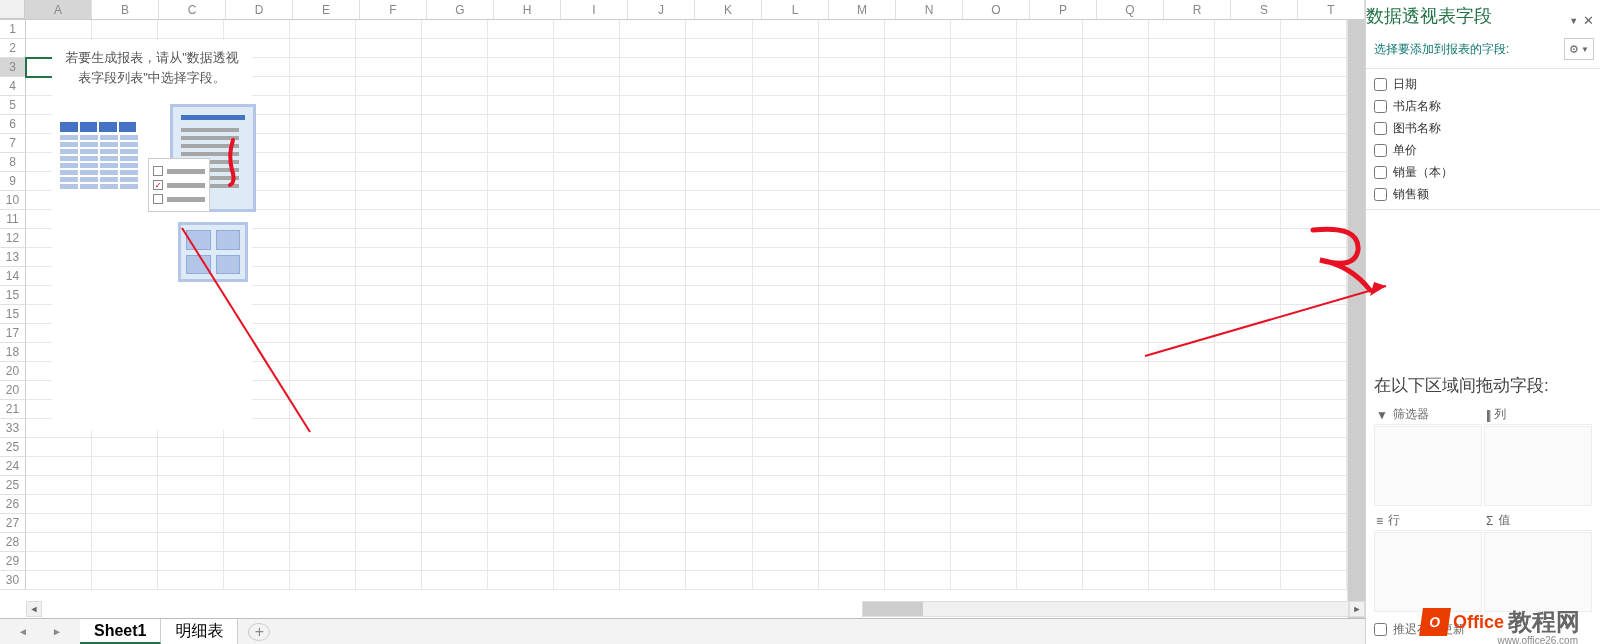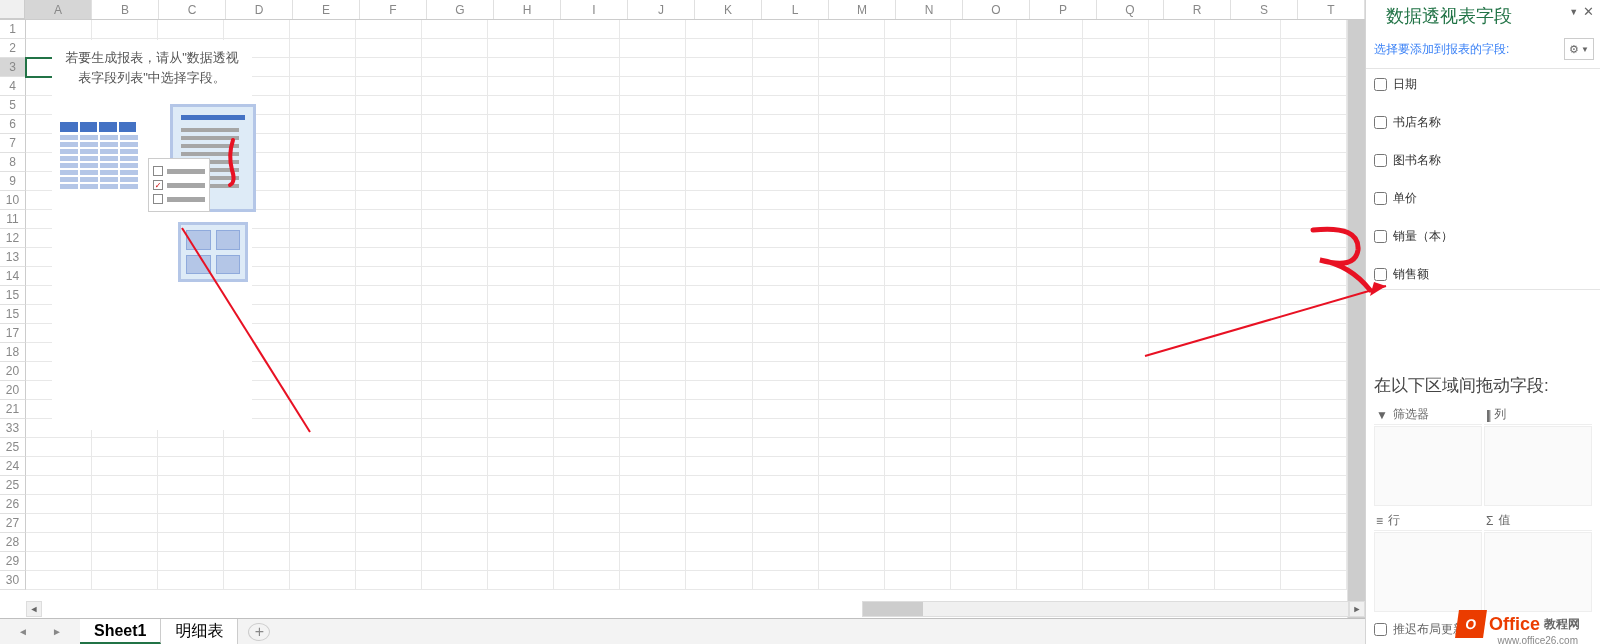--- a/index.html
+++ b/index.html
@@ -63,53 +63,53 @@
     .hscroll .thumb { width: 60px; background:#cdcdcd; height:100%;}
     .hscroll .btn { width:16px; height:16px; border:1px solid #ddd; background:#f0f0f0; display:flex; align-items:center; justify-content:center; font-size:9px; color:#666;}
 
     
     .vscroll-outer { width: 18px; display:flex; flex-direction:column; border-left:1px solid #e2e2e2;}
     .vscroll-outer .track { flex:1; background:#f0f0f0;}
     .vscroll-outer .thumb { height:100%; background:#cdcdcd;}
 
     
     .side-panel { width: 235px; border-left: 1px solid #d4d4d4; display: flex; flex-direction: column; background: #fff; }
-    .panel-header { display: flex; align-items: flex-start; justify-content: space-between; padding: 4px 6px 0 20px; }
+    .panel-header { display: flex; align-items: flex-end; justify-content: space-between; padding: 4px 6px 0 0; }
     .panel-title { color: #217346; font-size: 18px; font-weight: 500; }
     .panel-header-icons { display: flex; align-items: center; gap: 3px; color: #666; font-size: 11px; }
     .panel-header-icons .down { font-size: 9px; }
     .panel-header-icons .close { font-size: 13px; margin-left: 2px; }
 
     .panel-subheader { display: flex; align-items: center; justify-content: space-between; padding: 10px 6px 8px 8px; }
-    .panel-subtitle { font-size: 12px; color: #3b82f6; }
+    .panel-subtitle { font-size: 12px; color: #0f766e; }
     .gear-btn { width: 30px; height: 22px; border: 1px solid #ccc; display: flex; align-items: center; justify-content: center; gap: 2px; color: #666; }
     .gear-btn .down { font-size: 8px; }
 
-    .fields-list { border-top: 1px solid #e4e4e4; border-bottom: 1px solid #e4e4e4; padding: 6px 20px 6px 8px; display: flex; flex-direction: column; gap: 20px; }
+    .fields-list { border-top: 1px solid #e4e4e4; border-bottom: 1px solid #e4e4e4; padding: 6px 20px 6px 8px; display: flex; flex-direction: column; gap: 4px; }
     .field-item { display: flex; align-items: center; gap: 6px; font-size: 12px; color: #333; height: 18px;}
     .field-item input[type=checkbox] { width: 13px; height: 13px; }
 
     .more-tables { padding: 10px 8px; color: #444; font-size: 12px; }
 
     .areas-section { padding: 8px 8px 0 8px; font-size: 17px; color: #444; }
     .areas-grid { display: grid; grid-template-columns: 1fr 1fr; padding: 8px 8px 0 8px; gap: 2px; }
     .area-box { height: 104px; }
     .area-header { display: flex; align-items: center; gap: 5px; color: #666; font-size: 12px; height: 20px; padding: 0 2px; border-bottom: 1px solid #eee;}
     .area-body { background: #fafafa; border: 1px solid #eee; height: 80px; margin-top: 1px; }
 
     .defer-row { display: flex; align-items: center; gap: 6px; padding: 6px 8px; font-size: 12px; color: #666;}
 
     
     .annotation { position: absolute; pointer-events: none; }
 
     
     .watermark { position: absolute; right: 20px; bottom: 6px; display: flex; align-items: center; gap: 4px; }
     .wm-icon { width: 28px; height: 28px; background: #eb3c00; display: flex; align-items: center; justify-content: center; color: #fff; font-weight: bold; font-size: 14px; transform: skewX(-8deg); }
     .wm-text1 { color: #eb3c00; font-size: 18px; font-weight: bold; }
-    .wm-text2 { color: #666; font-size: 12px; font-weight: bold; }
+    .wm-text2 { color: #666; font-size: 24px; font-weight: bold; }
     .wm-sub { position: absolute; right: 22px; bottom: -2px; font-size: 10px; color: #888;}
   </style>
 </head>
 <body>
 
 <div class="container">
 
   <div class="sheet-area">
 
     <div class="col-headers">

